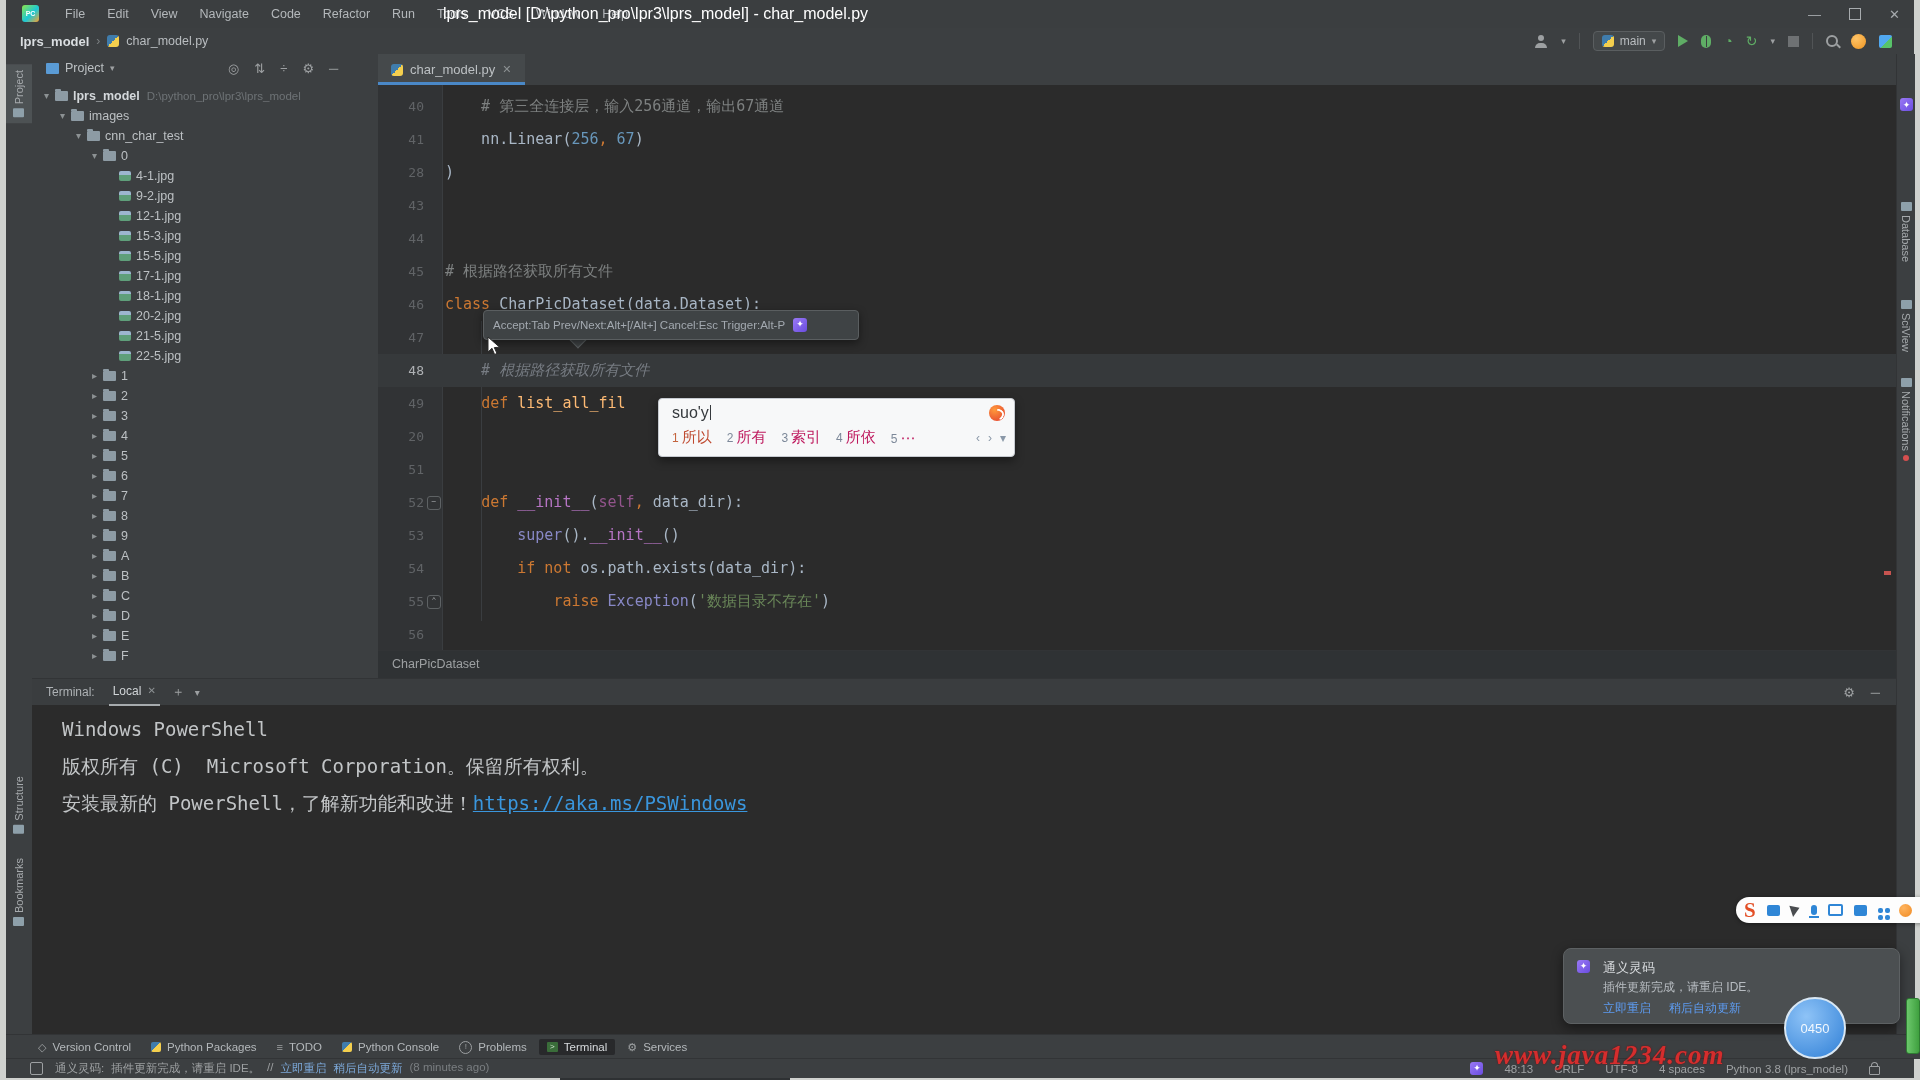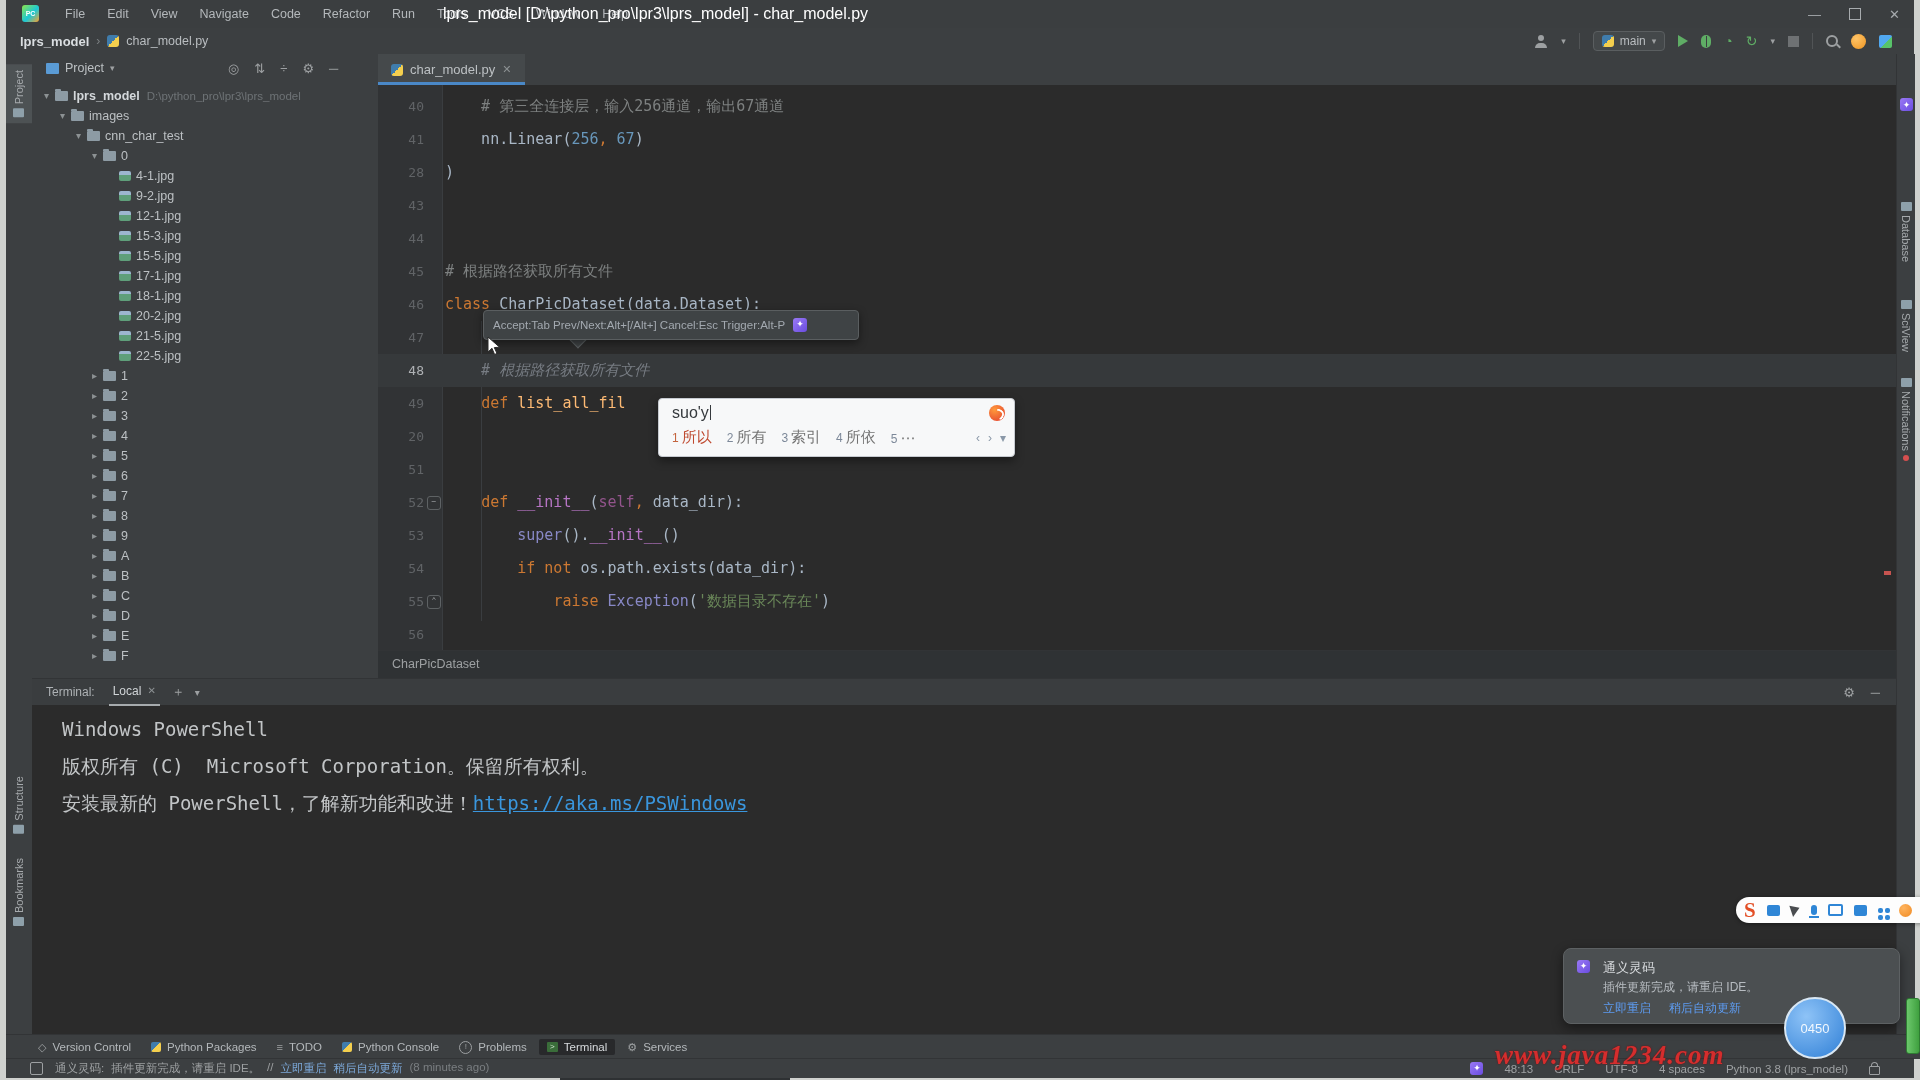--- a/index.html
+++ b/index.html
@@ -109,21 +109,21 @@
   #ime{left:658px;top:398px;width:355px;height:57px;background:#f7f8f9;border:1px solid #c6cad0;border-radius:4px;
     box-shadow:0 4px 10px rgba(0,0,0,.4);z-index:40;}
   #ime-comp{position:absolute;left:13px;top:5px;font-size:16px;color:#35393d;}
   #ime-caret{display:inline-block;width:1.5px;height:15px;background:#35393d;vertical-align:-2px;margin-left:1px;}
   #sogou{position:absolute;right:9px;top:6px;width:16px;height:16px;border-radius:50%;
     background:radial-gradient(circle at 35% 30%,#ff9a3c,#e23b2e);}
   #sogou::after{content:"";position:absolute;left:4px;top:4px;width:7px;height:7px;border-radius:50%;
     border:2px solid #fff;border-left-color:transparent;border-bottom-color:transparent;transform:rotate(30deg);}
   #ime-cands{position:absolute;left:13px;top:29px;right:8px;display:flex;align-items:center;gap:15px;font-size:15px;}
   .cand .cn{font-size:12px;color:#7c8899;margin-right:3px;}
-  .cand .ct{color:#737373;}
+  .cand .ct{color:#be185d;}
   .cand.hl .cn{color:#c4643e;} .cand.hl .ct{color:#bf4a30;}
   #ime-pager{margin-left:auto;display:flex;gap:8px;color:#8a98a8;font-size:12px;align-items:center;}
   #cursor-arrow{left:487px;top:336px;z-index:45;}
   
   #terminal{left:32px;top:678px;width:1864px;height:356px;background:#2b2b2b;border-top:1px solid #323436;}
   #term-head{position:absolute;left:0;top:0;right:0;height:26px;background:#3a3d3f;display:flex;align-items:center;
     font-size:12px;color:#aeb2b5;}
   #term-label{margin-left:14px;}
   #term-tab{margin-left:14px;height:26px;line-height:24px;display:flex;align-items:center;gap:6px;
     border-bottom:2px solid #a7abae;color:#d0d4d7;padding:0 4px;}

